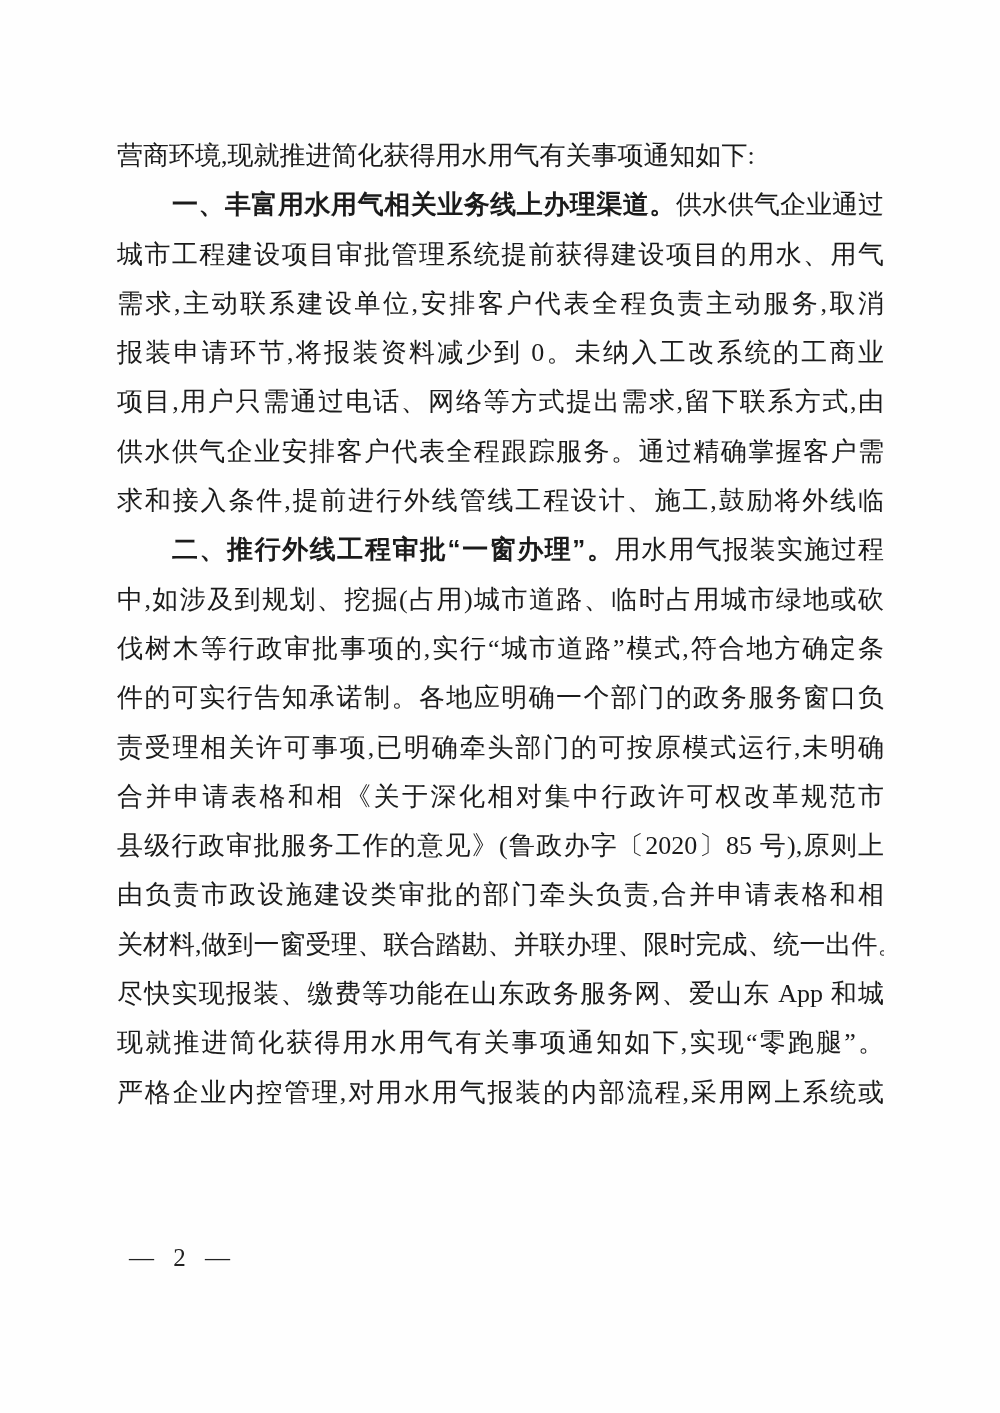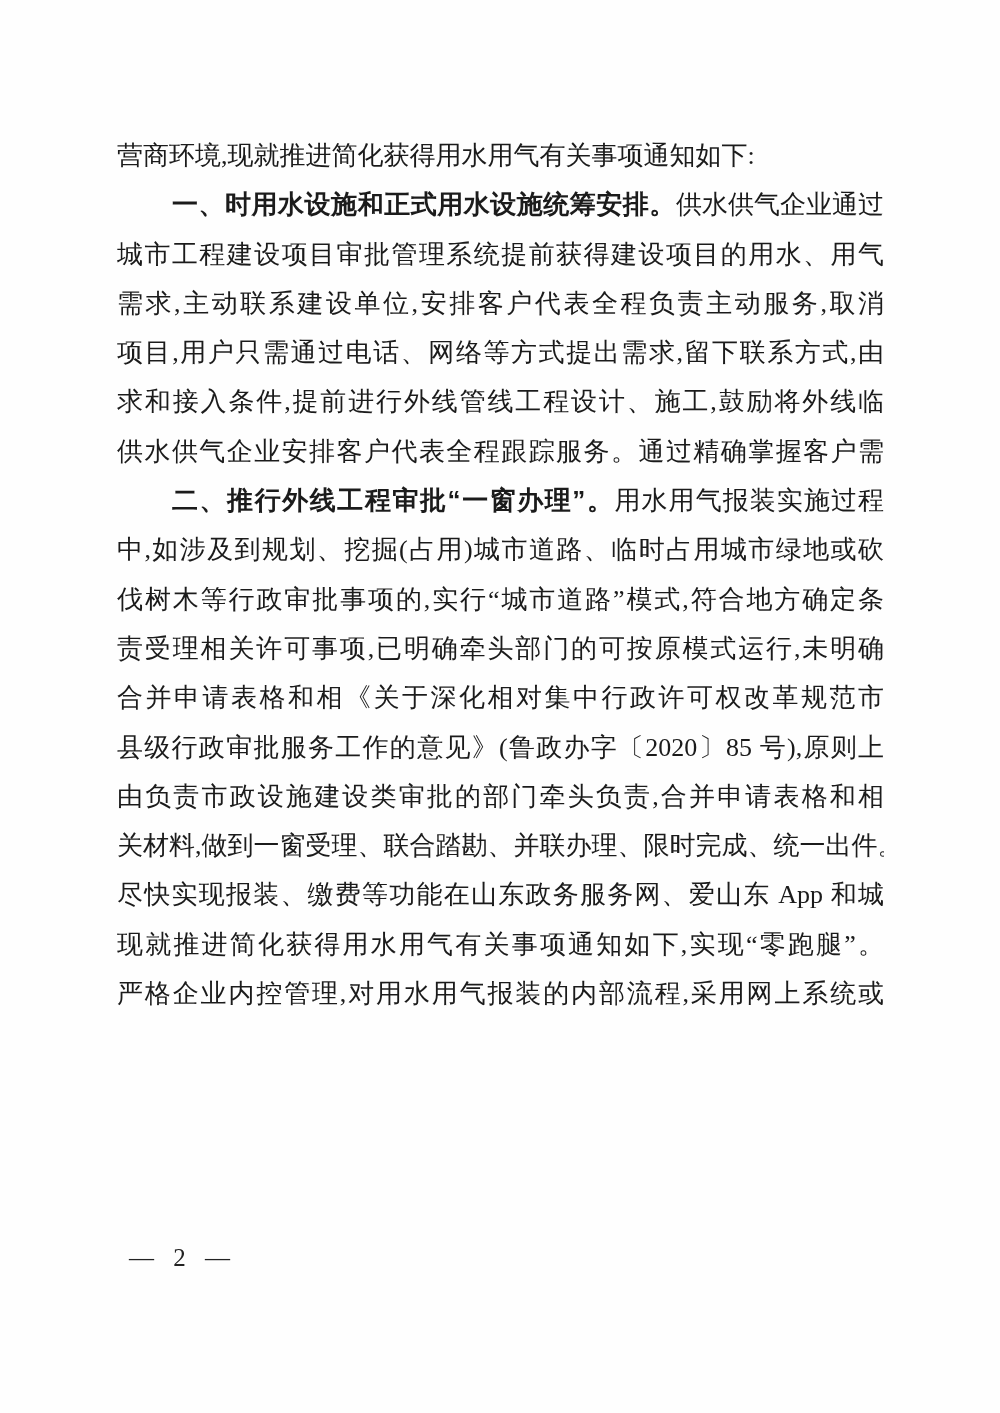--- a/index.html
+++ b/index.html
@@ -52,29 +52,31 @@
     word-spacing: 13px;
     color: #222;
   }
 </style>
 </head>
 <body>
 
 <div class="page" style="background: rgb(254, 254, 254); color: rgb(27, 27, 27);">
   <main class="text-block" id="lines">
       <div class="line noj"><span>营商环境,现就推进简化获得用水用气有关事项通知如下:</span></div>
-      <div class="line indent"><span class="lead">一、时用水设施和正式用水设施统筹安排。</span><span>供水供气企业通过</span></div>
+      <div class="line indent"><span class="lead">一、丰富用水用气相关业务线上办理渠道。</span><span>供水供气企业通过</span></div>
       <div class="line"><span>城市工程建设项目审批管理系统提前获得建设项目的用水、用气</span></div>
       <div class="line"><span>需求,主动联系建设单位,安排客户代表全程负责主动服务,取消</span></div>
+      <div class="line"><span>报装申请环节,将报装资料减少到 0。未纳入工改系统的工商业</span></div>
       <div class="line"><span>项目,用户只需通过电话、网络等方式提出需求,留下联系方式,由</span></div>
+      <div class="line"><span>供水供气企业安排客户代表全程跟踪服务。通过精确掌握客户需</span></div>
       <div class="line"><span>求和接入条件,提前进行外线管线工程设计、施工,鼓励将外线临</span></div>
-      <div class="line"><span>供水供气企业安排客户代表全程跟踪服务。通过精确掌握客户需</span></div>
       <div class="line indent"><span class="lead">二、推行外线工程审批“一窗办理”。</span><span>用水用气报装实施过程</span></div>
       <div class="line"><span>中,如涉及到规划、挖掘(占用)城市道路、临时占用城市绿地或砍</span></div>
       <div class="line"><span>伐树木等行政审批事项的,实行“城市道路”模式,符合地方确定条</span></div>
+      <div class="line"><span>件的可实行告知承诺制。各地应明确一个部门的政务服务窗口负</span></div>
       <div class="line"><span>责受理相关许可事项,已明确牵头部门的可按原模式运行,未明确</span></div>
       <div class="line"><span>合并申请表格和相《关于深化相对集中行政许可权改革规范市</span></div>
       <div class="line"><span>县级行政审批服务工作的意见》(鲁政办字〔2020〕85 号),原则上</span></div>
       <div class="line"><span>由负责市政设施建设类审批的部门牵头负责,合并申请表格和相</span></div>
       <div class="line"><span>关材料,做到一窗受理、联合踏勘、并联办理、限时完成、统一出件。</span></div>
       <div class="line"><span>尽快实现报装、缴费等功能在山东政务服务网、爱山东 App 和城</span></div>
       <div class="line"><span>现就推进简化获得用水用气有关事项通知如下,实现“零跑腿”。</span></div>
       <div class="line"><span>严格企业内控管理,对用水用气报装的内部流程,采用网上系统或</span></div>
     </main>
   <footer class="page-footer">

